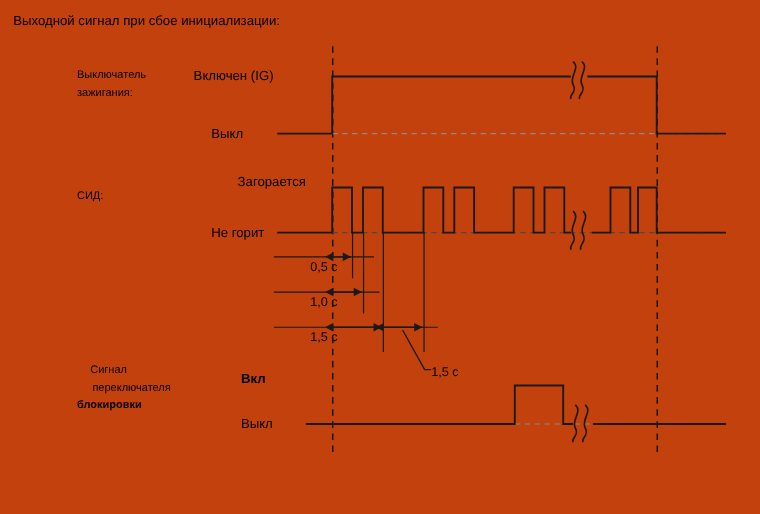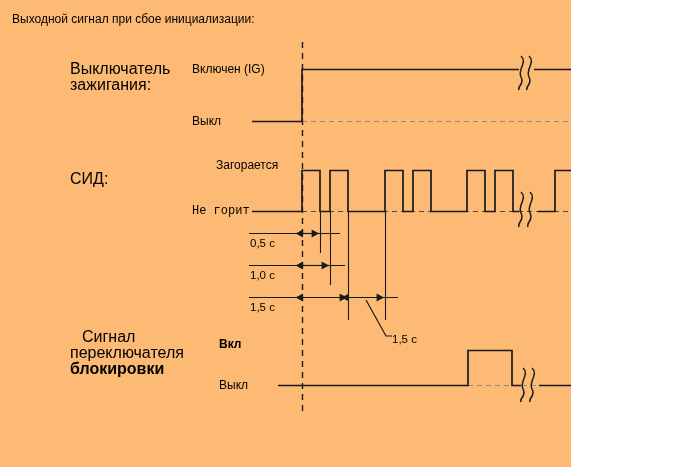--- a/index.html
+++ b/index.html
@@ -7,23 +7,23 @@
     margin: 0;
     padding: 0;
     background: #ffffff;
   }
   body {
     font-family: "Liberation Sans", sans-serif;
     color: #000000;
   }
   #page {
     position: relative;
-    width: 571px;
+    width: 691px;
     height: 467px;
-    background: #fdba74;
+    background: #c2410c;
     overflow: hidden;
   }
   #diagram-svg {
     position: absolute;
     left: 0;
     top: 0;
     width: 691px;
     height: 467px;
   }
   .txt {
@@ -32,51 +32,52 @@
     font-family: "Liberation Sans", sans-serif;
     color: #000000;
     line-height: 14px;
   }
   .t-title {
     font-size: 12px;
     left: 12px;
     top: 12px;
   }
   .t-grp {
-    font-size: 16px;
+    font-size: 10px;
     text-align: left;
   }
   .t-state {
     font-size: 12px;
   }
   .t-meas {
     font-size: 11.5px;
+    margin-left: 32px;
   }
   .t-lead {
     font-size: 11.5px;
   }
 </style>
 </head>
 <body>
 
 <div id="page">
 
   <div class="txt t-title">Выходной сигнал при сбое инициализации:</div>
 
   <div class="txt t-grp" style="left:70px; top:62px;">Выключатель</div>
   <div class="txt t-grp" style="left:70px; top:78px;text-align:center;">зажигания:</div>
-  <div class="txt t-state" style="left:192px; top:62px;">Включен (IG)</div>
+  <div class="txt t-state" style="left:176px; top:62px;">Включен (IG)</div>
   <div class="txt t-state" style="left:192px; top:114px;">Выкл</div>
 
   <div class="txt t-grp" style="left:70px; top:172px;">СИД:</div>
   <div class="txt t-state" style="left:192px; top:158px;margin-left:24px;">Загорается</div>
-  <div class="txt t-state" style="left:192px; top:204px;font-family:Liberation Mono, monospace;">Не горит</div>
+  <div class="txt t-state" style="left:192px; top:204px;">Не горит</div>
 
   <div class="txt t-grp" style="left:82px; top:330px;">Сигнал</div>
-  <div class="txt t-grp" style="left:70px; top:346px;">переключателя</div>
+  <div class="txt t-grp" style="left:84px; top:346px;">переключателя</div>
   <div class="txt t-grp" style="left:70px; top:362px;font-weight:bold;">блокировки</div>
   <div class="txt t-state" style="left:219px; top:337px;font-weight:bold;">Вкл</div>
   <div class="txt t-state" style="left:219px; top:378px;">Выкл</div>
 
   <div class="txt t-meas" style="left:250px; top:236px;">0,5 с</div>
   <div class="txt t-meas" style="left:250px; top:268px;">1,0 с</div>
   <div class="txt t-meas" style="left:250px; top:300px;">1,5 с</div>
   <div class="txt t-lead" style="left:392px; top:332px;">1,5 с</div>
 
   <svg id="diagram-svg" viewBox="0 0 691 467">

